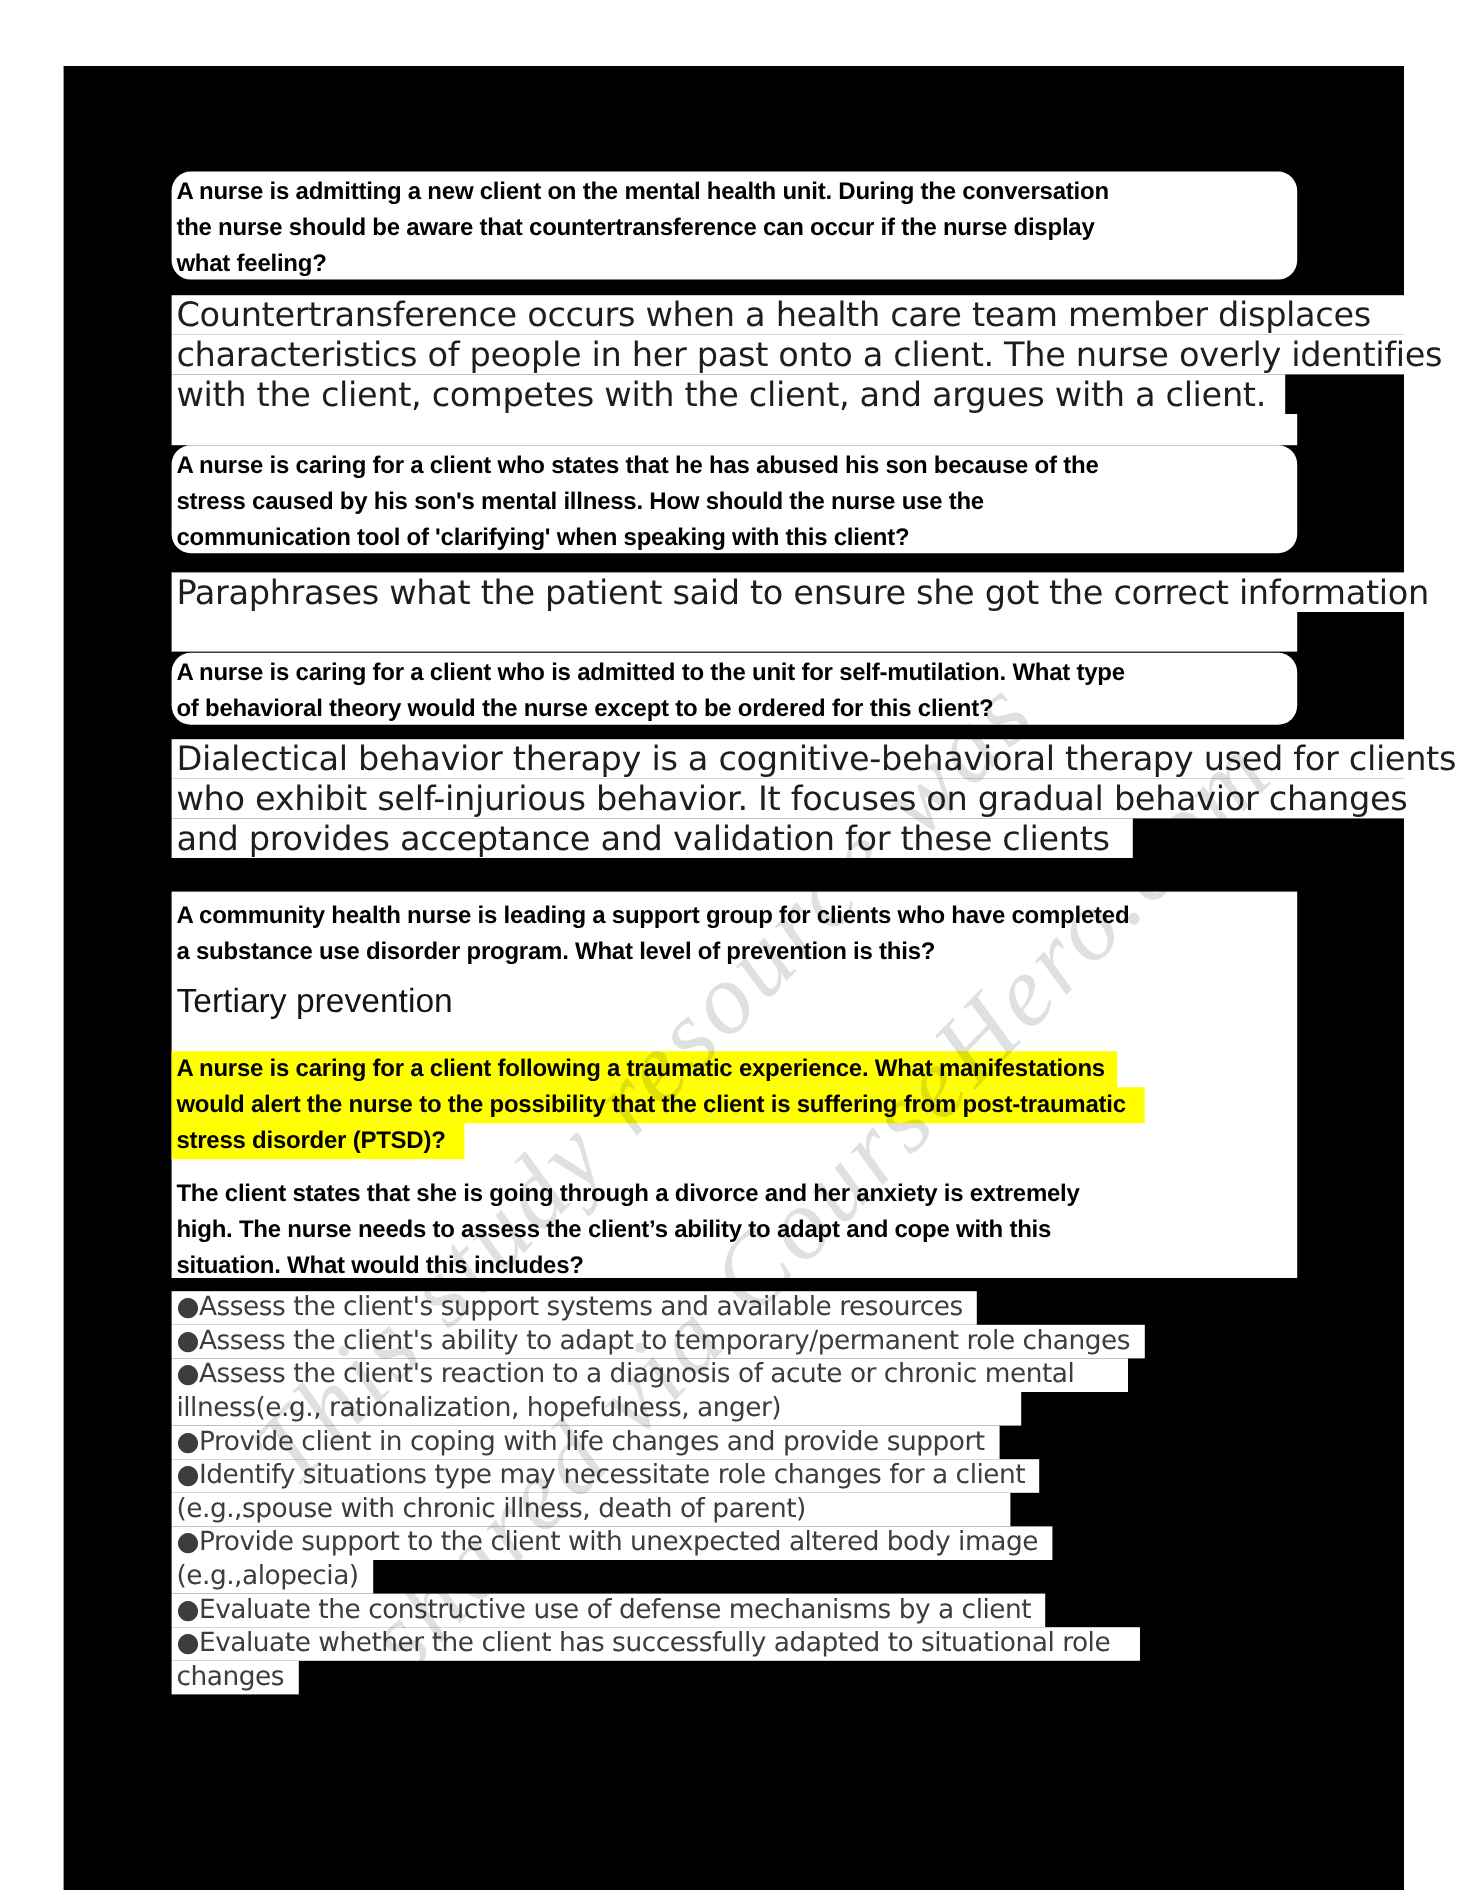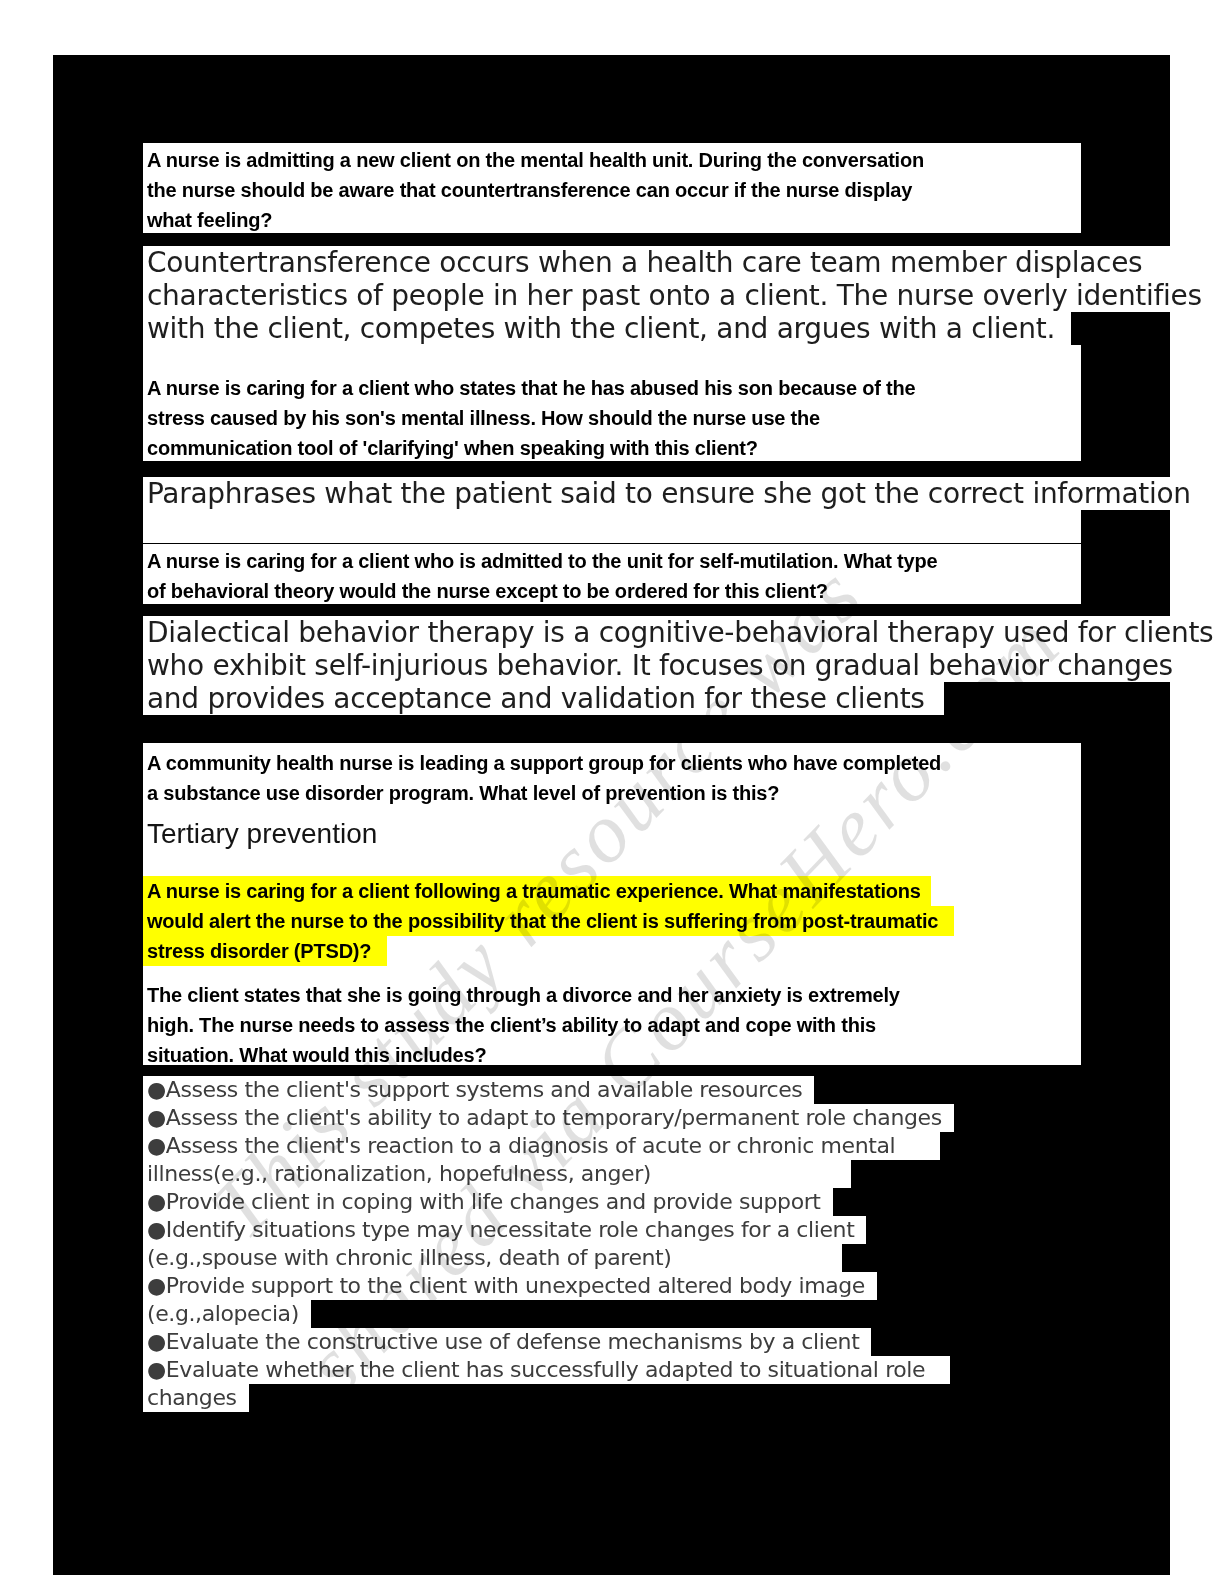--- a/index.html
+++ b/index.html
@@ -8,21 +8,21 @@
 
   
   .sheet{position:absolute;left:53px;top:55px;width:1117px;height:1520px;
     background:var(--page-bg,#000);}
 
   .block{position:absolute;left:90px;box-sizing:border-box;}
   .line{display:block;box-sizing:border-box;max-width:938px;white-space:nowrap;
     padding-left:4px;}
 
   
-  .q-block{width:938px;background:var(--block-bg,#fff);padding-top:2px;}
+  .q-block{width:938px;background:var(--block-bg,#fff);padding-top:2px;border-radius:16px;}
   .q-line{font-family:"Liberation Sans",sans-serif;font-weight:bold;
     font-size:20px;line-height:30px;letter-spacing:-0.2px;
     color:var(--q-color,#000);background:transparent;}
 
   
   .a-line{display:table;background:var(--block-bg,#fff);
     font-size:28px;line-height:33px;letter-spacing:-0.3px;
     color:var(--a-color,#1e1e1e);padding-right:12px;}
 
   

